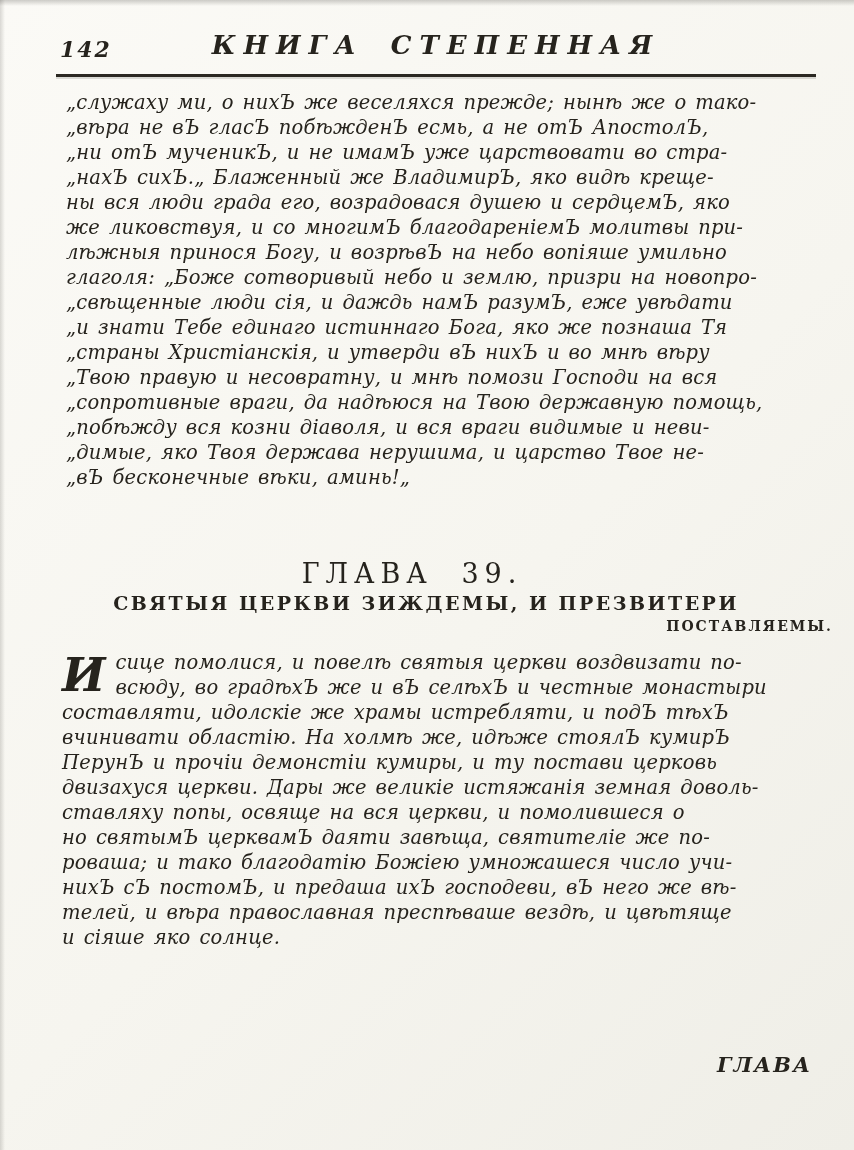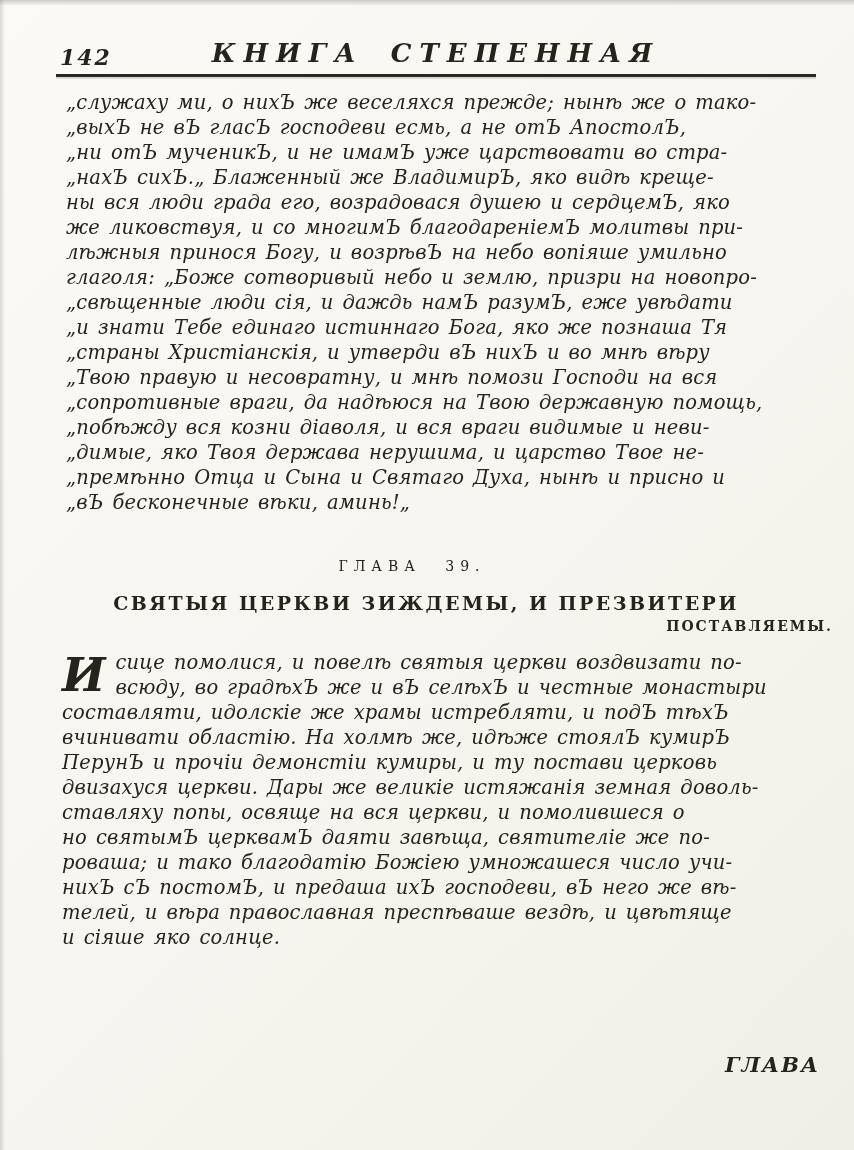--- a/index.html
+++ b/index.html
@@ -9,21 +9,21 @@
     font-family: "DejaVu Serif", serif;
     overflow: hidden;
   }
   .page {
     position: relative;
     width: 854px; height: 1150px;
     background: linear-gradient(135deg, #fbfaf6 0%, #f6f5ef 55%, #efeee7 100%);
     color: #26231d;
   }
   
-  .header { position: absolute; top: 36px; left: 58px; right: 40px; height: 36px; }
+  .header { position: absolute; top: 28px; left: 58px; right: 40px; height: 36px; }
   .page-num {
     position: absolute; left: 2px; top: 8px;
     font-size: 22px; font-style: italic; font-weight: bold; letter-spacing: 2px;
   }
   .running-title {
     position: absolute; left: 0; right: 0; top: 2px;
     text-align: center;
     font-size: 26px; font-style: italic; font-weight: bold;
     letter-spacing: 8px; word-spacing: 10px;
   }
@@ -40,36 +40,36 @@
   .dropcap {
     float: left;
     font-size: 46px; line-height: 46px;
     font-weight: bold; font-style: italic;
     margin: 2px 10px 0 0;
   }
   
   .chapter-heading {
     position: absolute; top: 558px; left: 0; right: 30px;
     text-align: center;
-    font-size: 14px; letter-spacing: 6px; word-spacing: 14px;
+    font-size: 27px; letter-spacing: 6px; word-spacing: 14px;
     color: #26231d;
   }
   .chapter-title {
     position: absolute; top: 592px; left: 0; right: 30px;
     text-align: center;
     font-size: 19px; font-weight: bold; letter-spacing: 2.5px; margin-left: 28px;
   }
   .chapter-subtitle {
     position: absolute; top: 618px; left: 0; right: 21px;
     text-align: right;
     font-size: 14px; font-weight: bold; letter-spacing: 2px;
   }
   
   .catchword {
-    position: absolute; top: 1052px; right: 34px;
+    position: absolute; top: 1052px; right: 42px;
     font-size: 21px; font-weight: bold; font-style: italic; letter-spacing: 2px;
   }
   
   .edge-top { position: absolute; top: 0; left: 0; right: 0; height: 6px;
     background: linear-gradient(to bottom, rgba(40,38,32,0.22), rgba(40,38,32,0)); }
   .edge-left { position: absolute; top: 0; bottom: 0; left: 0; width: 5px;
     background: linear-gradient(to right, rgba(40,38,32,0.16), rgba(40,38,32,0)); }
 </style>
 </head>
 <body>
@@ -79,35 +79,34 @@
   <div class="edge-left"></div>
 
   <div class="header">
     <span class="page-num">142</span>
     <span class="running-title">КНИГА СТЕПЕННАЯ</span>
   </div>
   <div class="rule"></div>
 
   <div class="para para1">
     <div class="line">„служаху ми, о нихЪ же веселяхся прежде; нынѣ же о тако-</div>
-    <div class="line">„выхЪ не вЪ гласЪ господеви есмь, а не отЪ АпостолЪ,</div>
+    <div class="line">„вѣра не вЪ гласЪ побѣжденЪ есмь, а не отЪ АпостолЪ,</div>
     <div class="line">„ни отЪ мученикЪ, и не имамЪ уже царствовати во стра-</div>
     <div class="line">„нахЪ сихЪ.„ Блаженный же ВладимирЪ, яко видѣ креще-</div>
     <div class="line">ны вся люди града его, возрадовася душею и сердцемЪ, яко</div>
     <div class="line">же ликовствуя, и со многимЪ благодареніемЪ молитвы при-</div>
     <div class="line">лѣжныя принося Богу, и возрѣвЪ на небо вопіяше умильно</div>
     <div class="line">глаголя: „Боже сотворивый небо и землю, призри на новопро-</div>
     <div class="line">„свѣщенные люди сія, и даждь намЪ разумЪ, еже увѣдати</div>
     <div class="line">„и знати Тебе единаго истиннаго Бога, яко же познаша Тя</div>
     <div class="line">„страны Христіанскія, и утверди вЪ нихЪ и во мнѣ вѣру</div>
     <div class="line">„Твою правую и несовратну, и мнѣ помози Господи на вся</div>
     <div class="line">„сопротивные враги, да надѣюся на Твою державную помощь,</div>
     <div class="line">„побѣжду вся козни діаволя, и вся враги видимые и неви-</div>
     <div class="line">„димые, яко Твоя держава нерушима, и царство Твое не-</div>
-    <div class="line">„премѣнно Отца и Сына и Святаго Духа, нынѣ и присно и</div>
     <div class="line">„вЪ бесконечные вѣки, аминь!„</div>
   </div>
 
   <div class="chapter-heading">ГЛАВА 39.</div>
   <div class="chapter-title">СВЯТЫЯ ЦЕРКВИ ЗИЖДЕМЫ, И ПРЕЗВИТЕРИ</div>
   <div class="chapter-subtitle">ПОСТАВЛЯЕМЫ.</div>
 
   <div class="para para2">
     <span class="dropcap">И</span>
     <div class="line">сице помолися, и повелѣ святыя церкви воздвизати по-</div>

